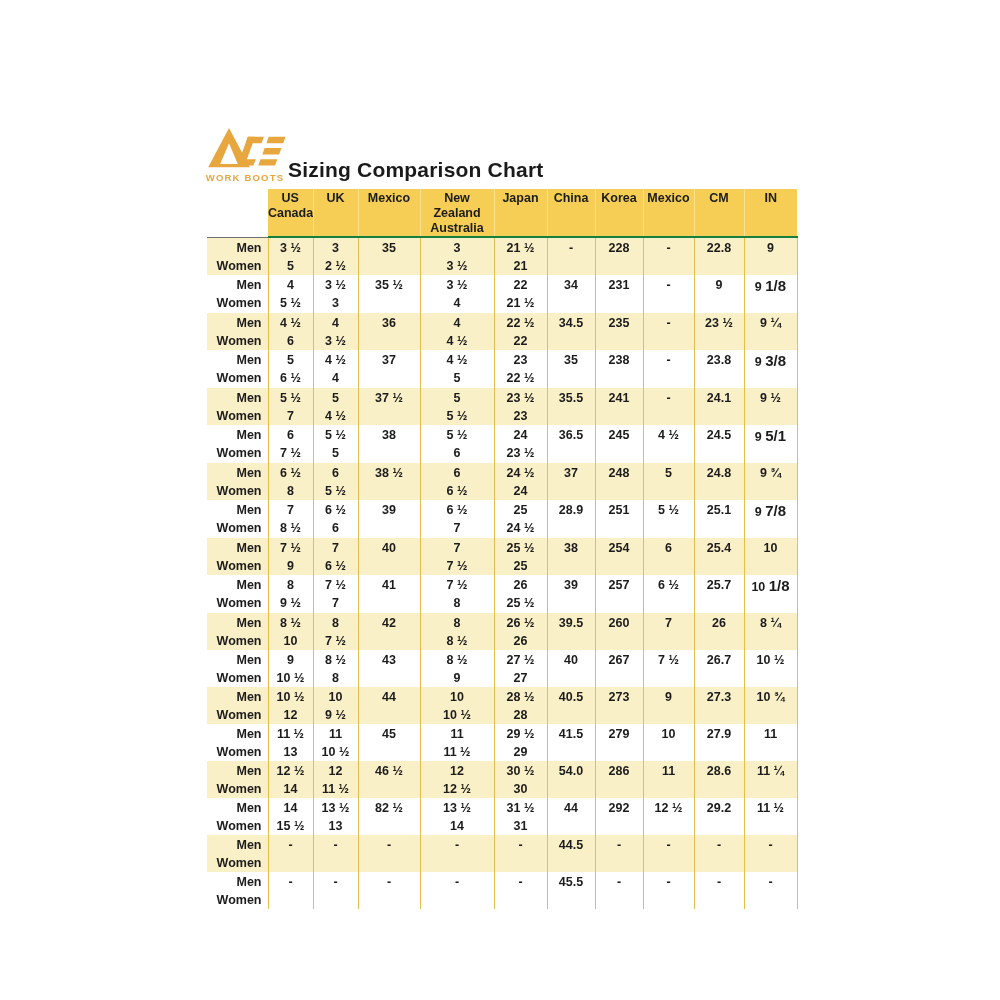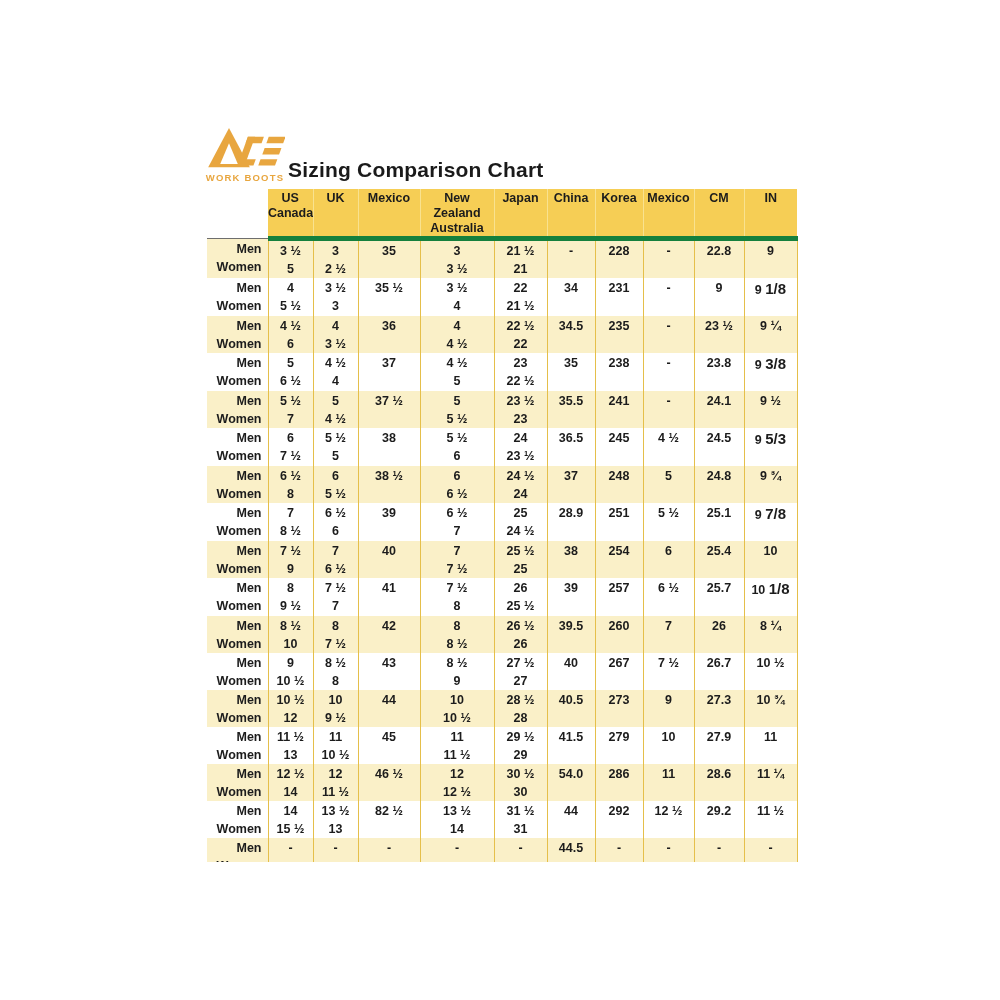--- a/index.html
+++ b/index.html
@@ -1,20 +1,20 @@
 <!DOCTYPE html>
 <html><head>
 <meta charset="utf-8">
 <style>
   * { margin: 0; padding: 0; box-sizing: border-box; }
   html, body { background: #ffffff; }
   .page {
     position: relative;
     width: 1000px;
-    height: 862px;
+    height: 1000px;
     background: #ffffff;
     font-family: "Liberation Sans", sans-serif;
     color: #1c1c1c;
     overflow: hidden;
   }
   
   .logo-block {
     position: absolute;
     left: 204px;
     top: 126px;
@@ -49,21 +49,21 @@
     width: 590px;
     border-collapse: collapse;
     table-layout: fixed;
   }
   thead tr { height: 33px; }
   tbody tr { height: 36.4px; }
   th, td { vertical-align: top; overflow: hidden; }
   th.corner { background: #ffffff; border-bottom: 1px solid #6e6e6e; }
   th.col-head {
     background: #f6ce55;
-    border-bottom: 5px solid #15803d;
+    border-bottom: 2px solid #15803d;
     font-size: 12.5px;
     font-weight: 700;
     text-align: center;
     line-height: 15px;
     padding-top: 2px;
     white-space: pre-line;
     color: #1c1c1c;
   }
   th.col-head + th.col-head { border-left: 1px solid #f9e28f; }
   tr.stripe td { background: #faf0c8; }
@@ -408,21 +408,21 @@
           </td>
           <td class="data-cell">
             <div class="ln first">4 ½</div>
             <div class="ln"></div>
           </td>
           <td class="data-cell">
             <div class="ln first">24.5</div>
             <div class="ln"></div>
           </td>
           <td class="data-cell last">
-            <div class="ln first">9 <span class="frac8">5/3</span></div>
+            <div class="ln first">9 <span class="frac8">5/1</span></div>
             <div class="ln"></div>
           </td>
         </tr>
         <tr class="stripe">
           <td class="label-cell">
             <div class="ln first">Men</div>
             <div class="ln">Women</div>
           </td>
           <td class="data-cell">
             <div class="ln first">6 ½</div>

